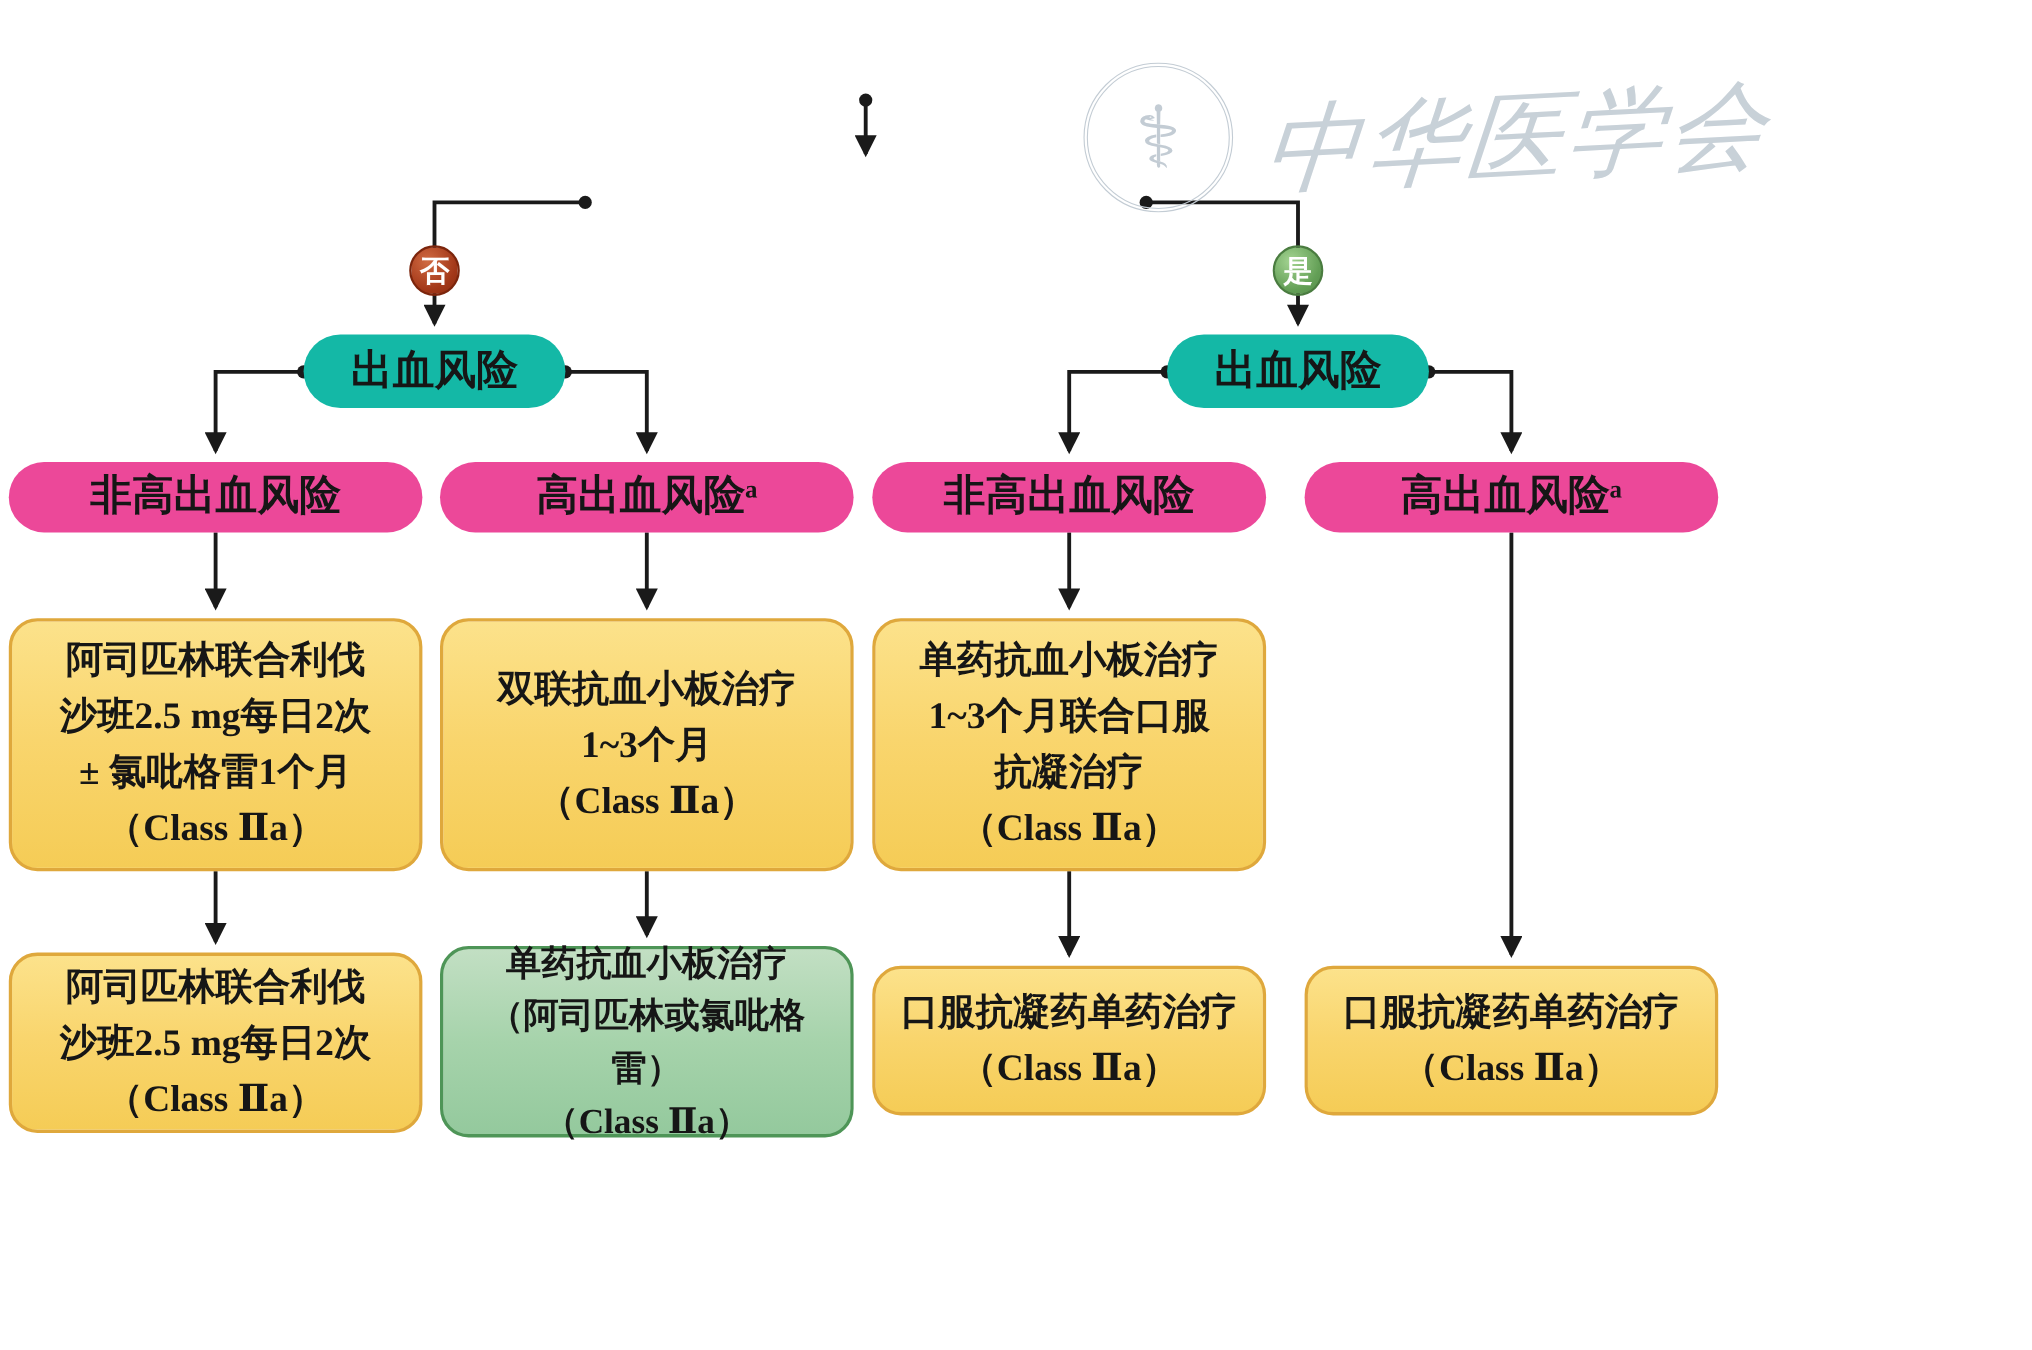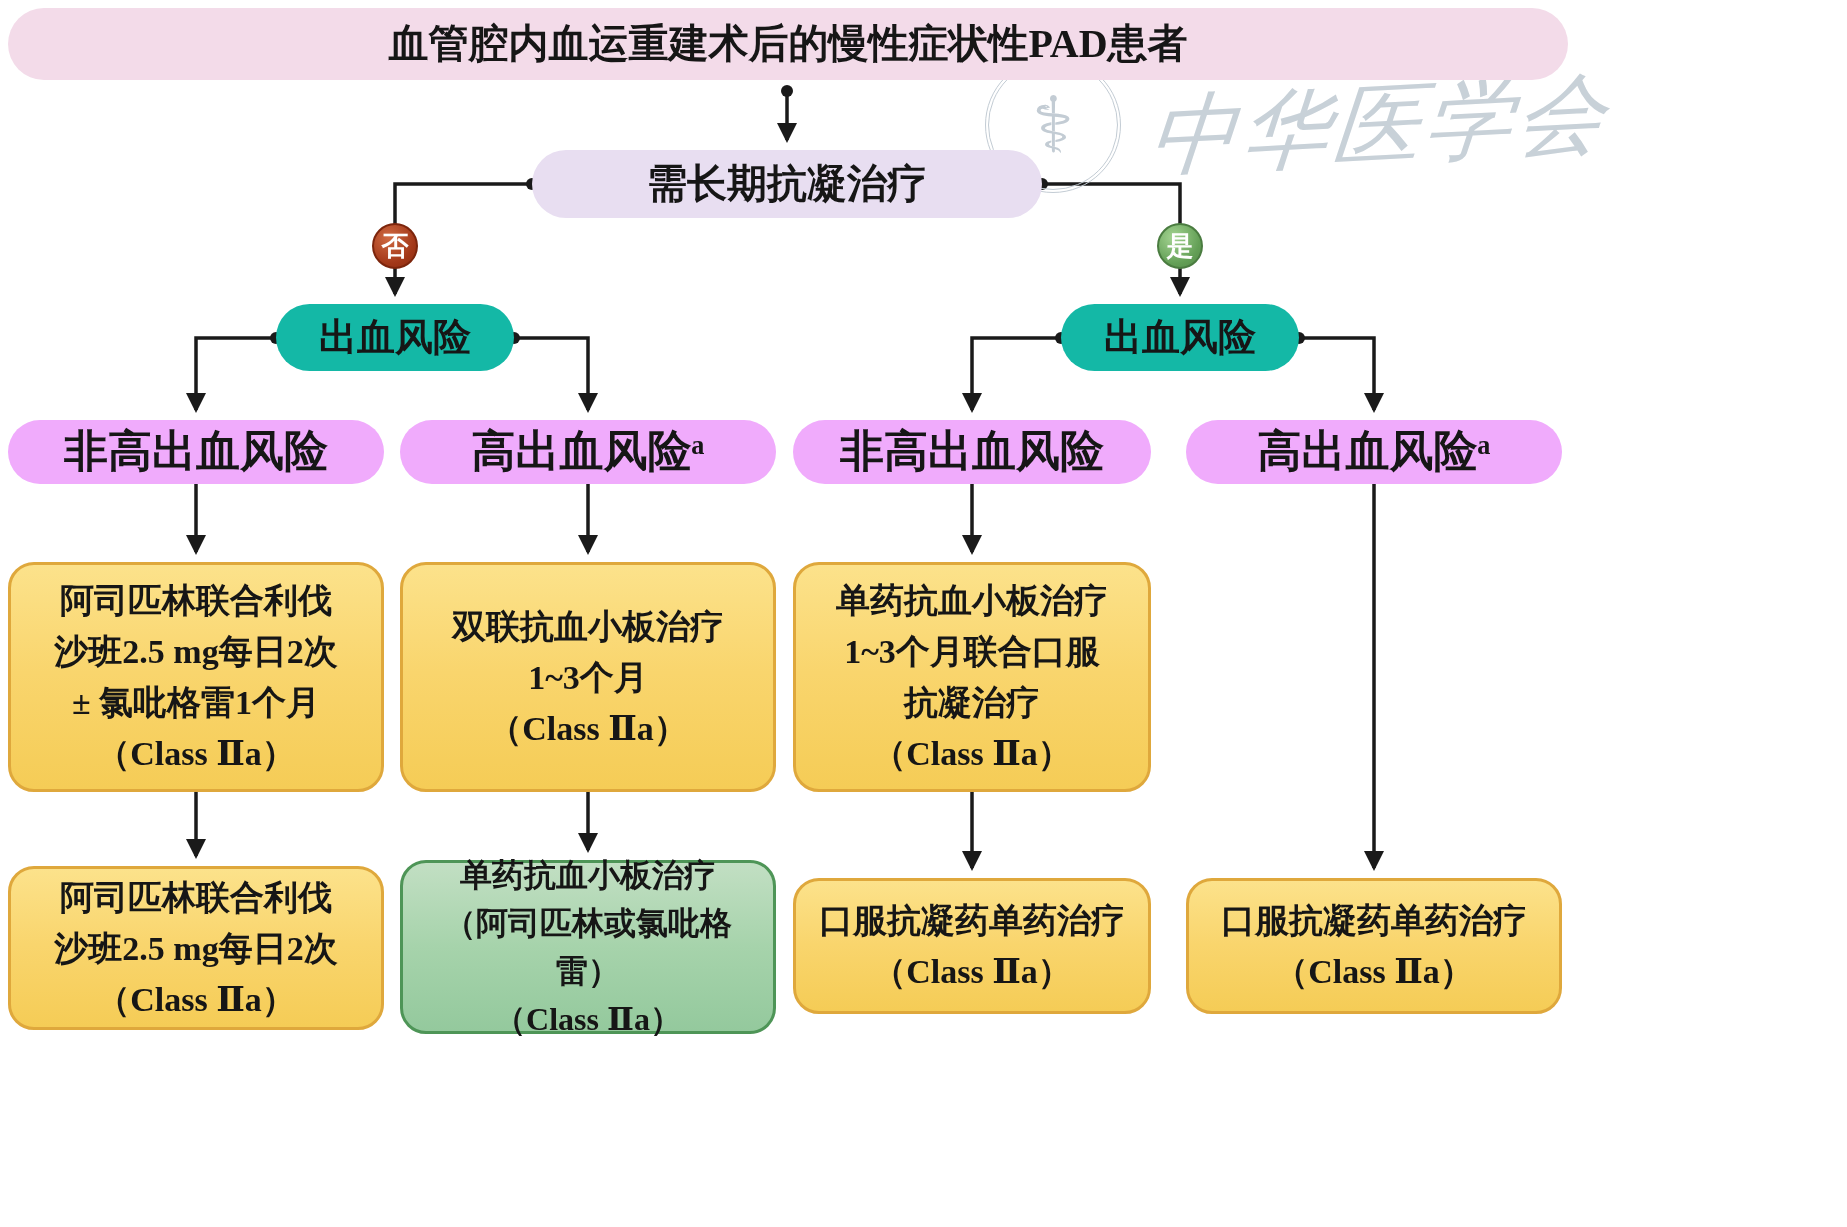--- a/index.html
+++ b/index.html
@@ -48,23 +48,23 @@
     width: 238px; height: 67px;
     background: #14b8a6;
     border-radius: 34px;
     font-size: 38px;
   }
   .bleed-left  { left: 276px; }
   .bleed-right { left: 1061px; }
   .risk-pill {
     top: 420px;
     height: 64px;
-    background: #f0abfc;
+    background: #ec4899;
     border-radius: 32px;
-    font-size: 44px;
+    font-size: 38px;
   }
   .risk-1 { left: 8px;    width: 376px; }
   .risk-2 { left: 400px;  width: 376px; }
   .risk-3 { left: 793px;  width: 358px; }
   .risk-4 { left: 1186px; width: 376px; }
   .box {
     white-space: pre-line;
     font-size: 34px;
     line-height: 1.5;
     border-radius: 26px;
@@ -176,23 +176,21 @@
       <circle cx="1061" cy="338" r="6"></circle>
       <circle cx="1299" cy="338" r="6"></circle>
     </g>
   </svg>
 
   <div class="watermark">
     <div class="wm-emblem">⚕</div>
     <div class="wm-text">中华医学会</div>
   </div>
 
-  <div class="node top-box">血管腔内血运重建术后的慢性症状性PAD患者</div>
-
-  <div class="node decision-pill">需长期抗凝治疗</div>
+
 
   <div class="badge badge-no">否</div>
   <div class="badge badge-yes">是</div>
 
   <div class="node bleed-pill bleed-left">出血风险</div>
   <div class="node bleed-pill bleed-right">出血风险</div>
 
   <div class="node risk-pill risk-1">非高出血风险</div>
   <div class="node risk-pill risk-2">高出血风险ᵃ</div>
   <div class="node risk-pill risk-3">非高出血风险</div>

